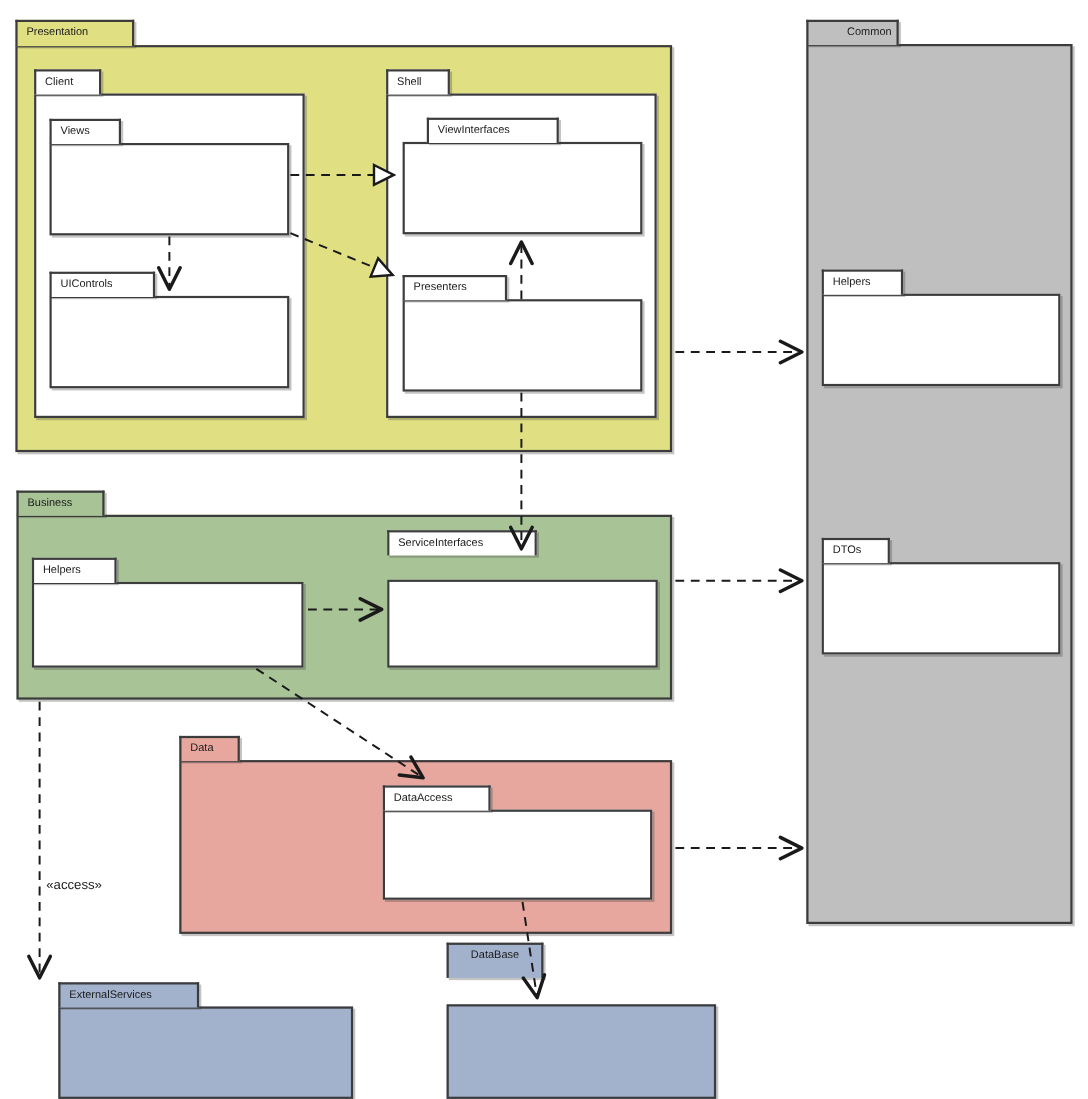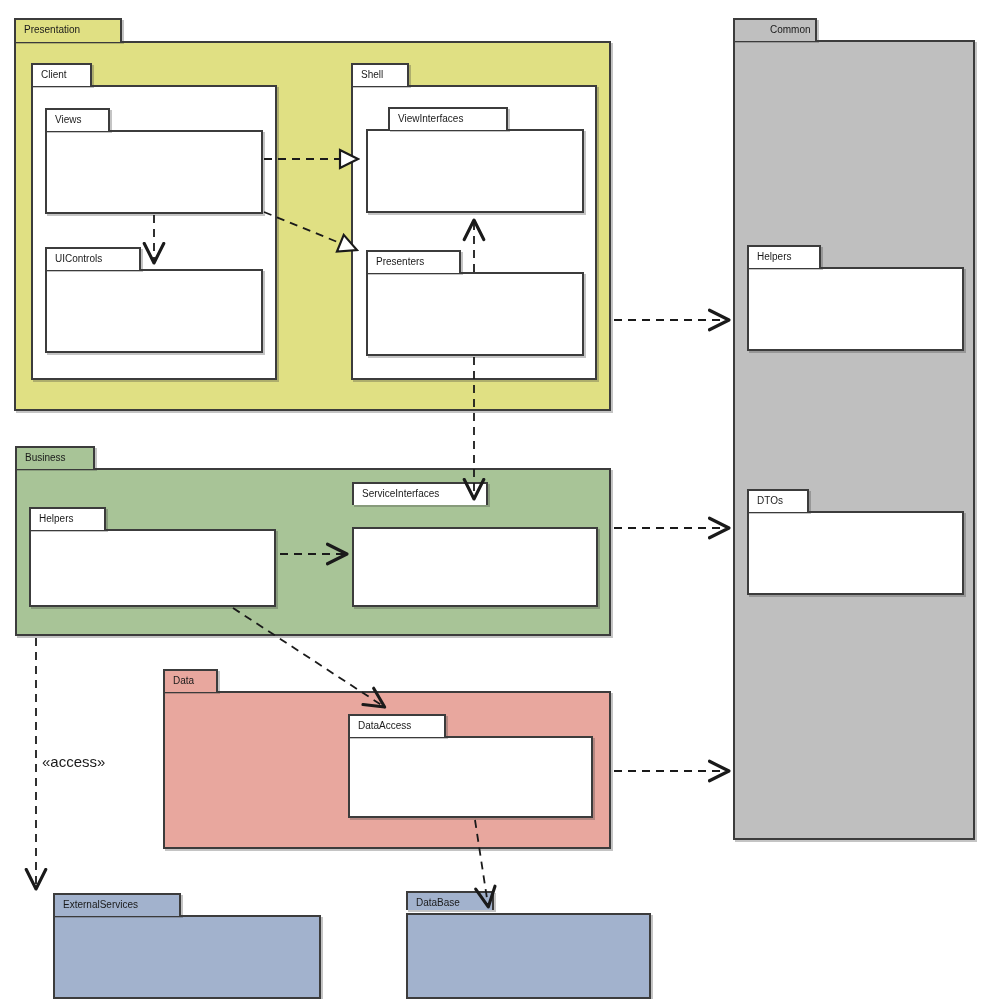--- a/index.html
+++ b/index.html
@@ -44,24 +44,25 @@
 
   .shadow{ box-shadow:2px 2px 0 rgba(60,60,60,0.30); }
 
   
   #links{
     position:absolute; left:0; top:0; width:989px; height:999px;
     z-index:5; pointer-events:none;
   }
   .lbl{
     position:absolute;
-    font-size:15px;
+    font-size:12px;
     color:#1a1a1a;
     white-space:nowrap;
     z-index:6;
+    margin-top:44px;
   }
 </style>
 </head>
 <body>
 
 <div id="canvas">
 
   <div class="pkg c-yellow">
     <div class="pkg-tab shadow" style="left:14px;top:18px;width:108px;height:24px;">Presentation</div>
     <div class="pkg-body shadow" style="left:14px;top:41px;width:597px;height:370px;"></div>
@@ -136,21 +137,21 @@
     <div class="pkg-tab shadow" style="left:747px;top:489px;width:62px;height:23px;">DTOs</div>
     <div class="pkg-body shadow" style="left:747px;top:511px;width:217px;height:84px;"></div>
   </div>
 
   <div class="pkg c-blue">
     <div class="pkg-tab shadow" style="left:14px;top:893px;width:128px;height:23px;">ExternalServices</div>
     <div class="pkg-body shadow" style="left:14px;top:915px;width:268px;height:84px;"></div>
   </div>
 
   <div class="pkg c-blue">
-    <div class="pkg-tab shadow" style="left:367px;top:891px;width:88px;height:19px;">DataBase</div>
+    <div class="pkg-tab shadow" style="left:367px;top:857px;width:88px;height:32px;text-align:center;">DataBase</div>
     <div class="pkg-body shadow" style="left:367px;top:913px;width:245px;height:86px;"></div>
   </div>
 
   <svg id="links" viewBox="0 0 989 999" width="989" height="999">
     <defs>
 
       <marker id="mk-hollow" viewBox="0 0 12 12" refX="11" refY="6" markerWidth="12" markerHeight="12" orient="auto-start-reverse">
         <path d="M1,1 L11,6 L1,11 z" fill="#ffffff" stroke="#1a1a1a" stroke-width="1.2"></path>
       </marker>
 

